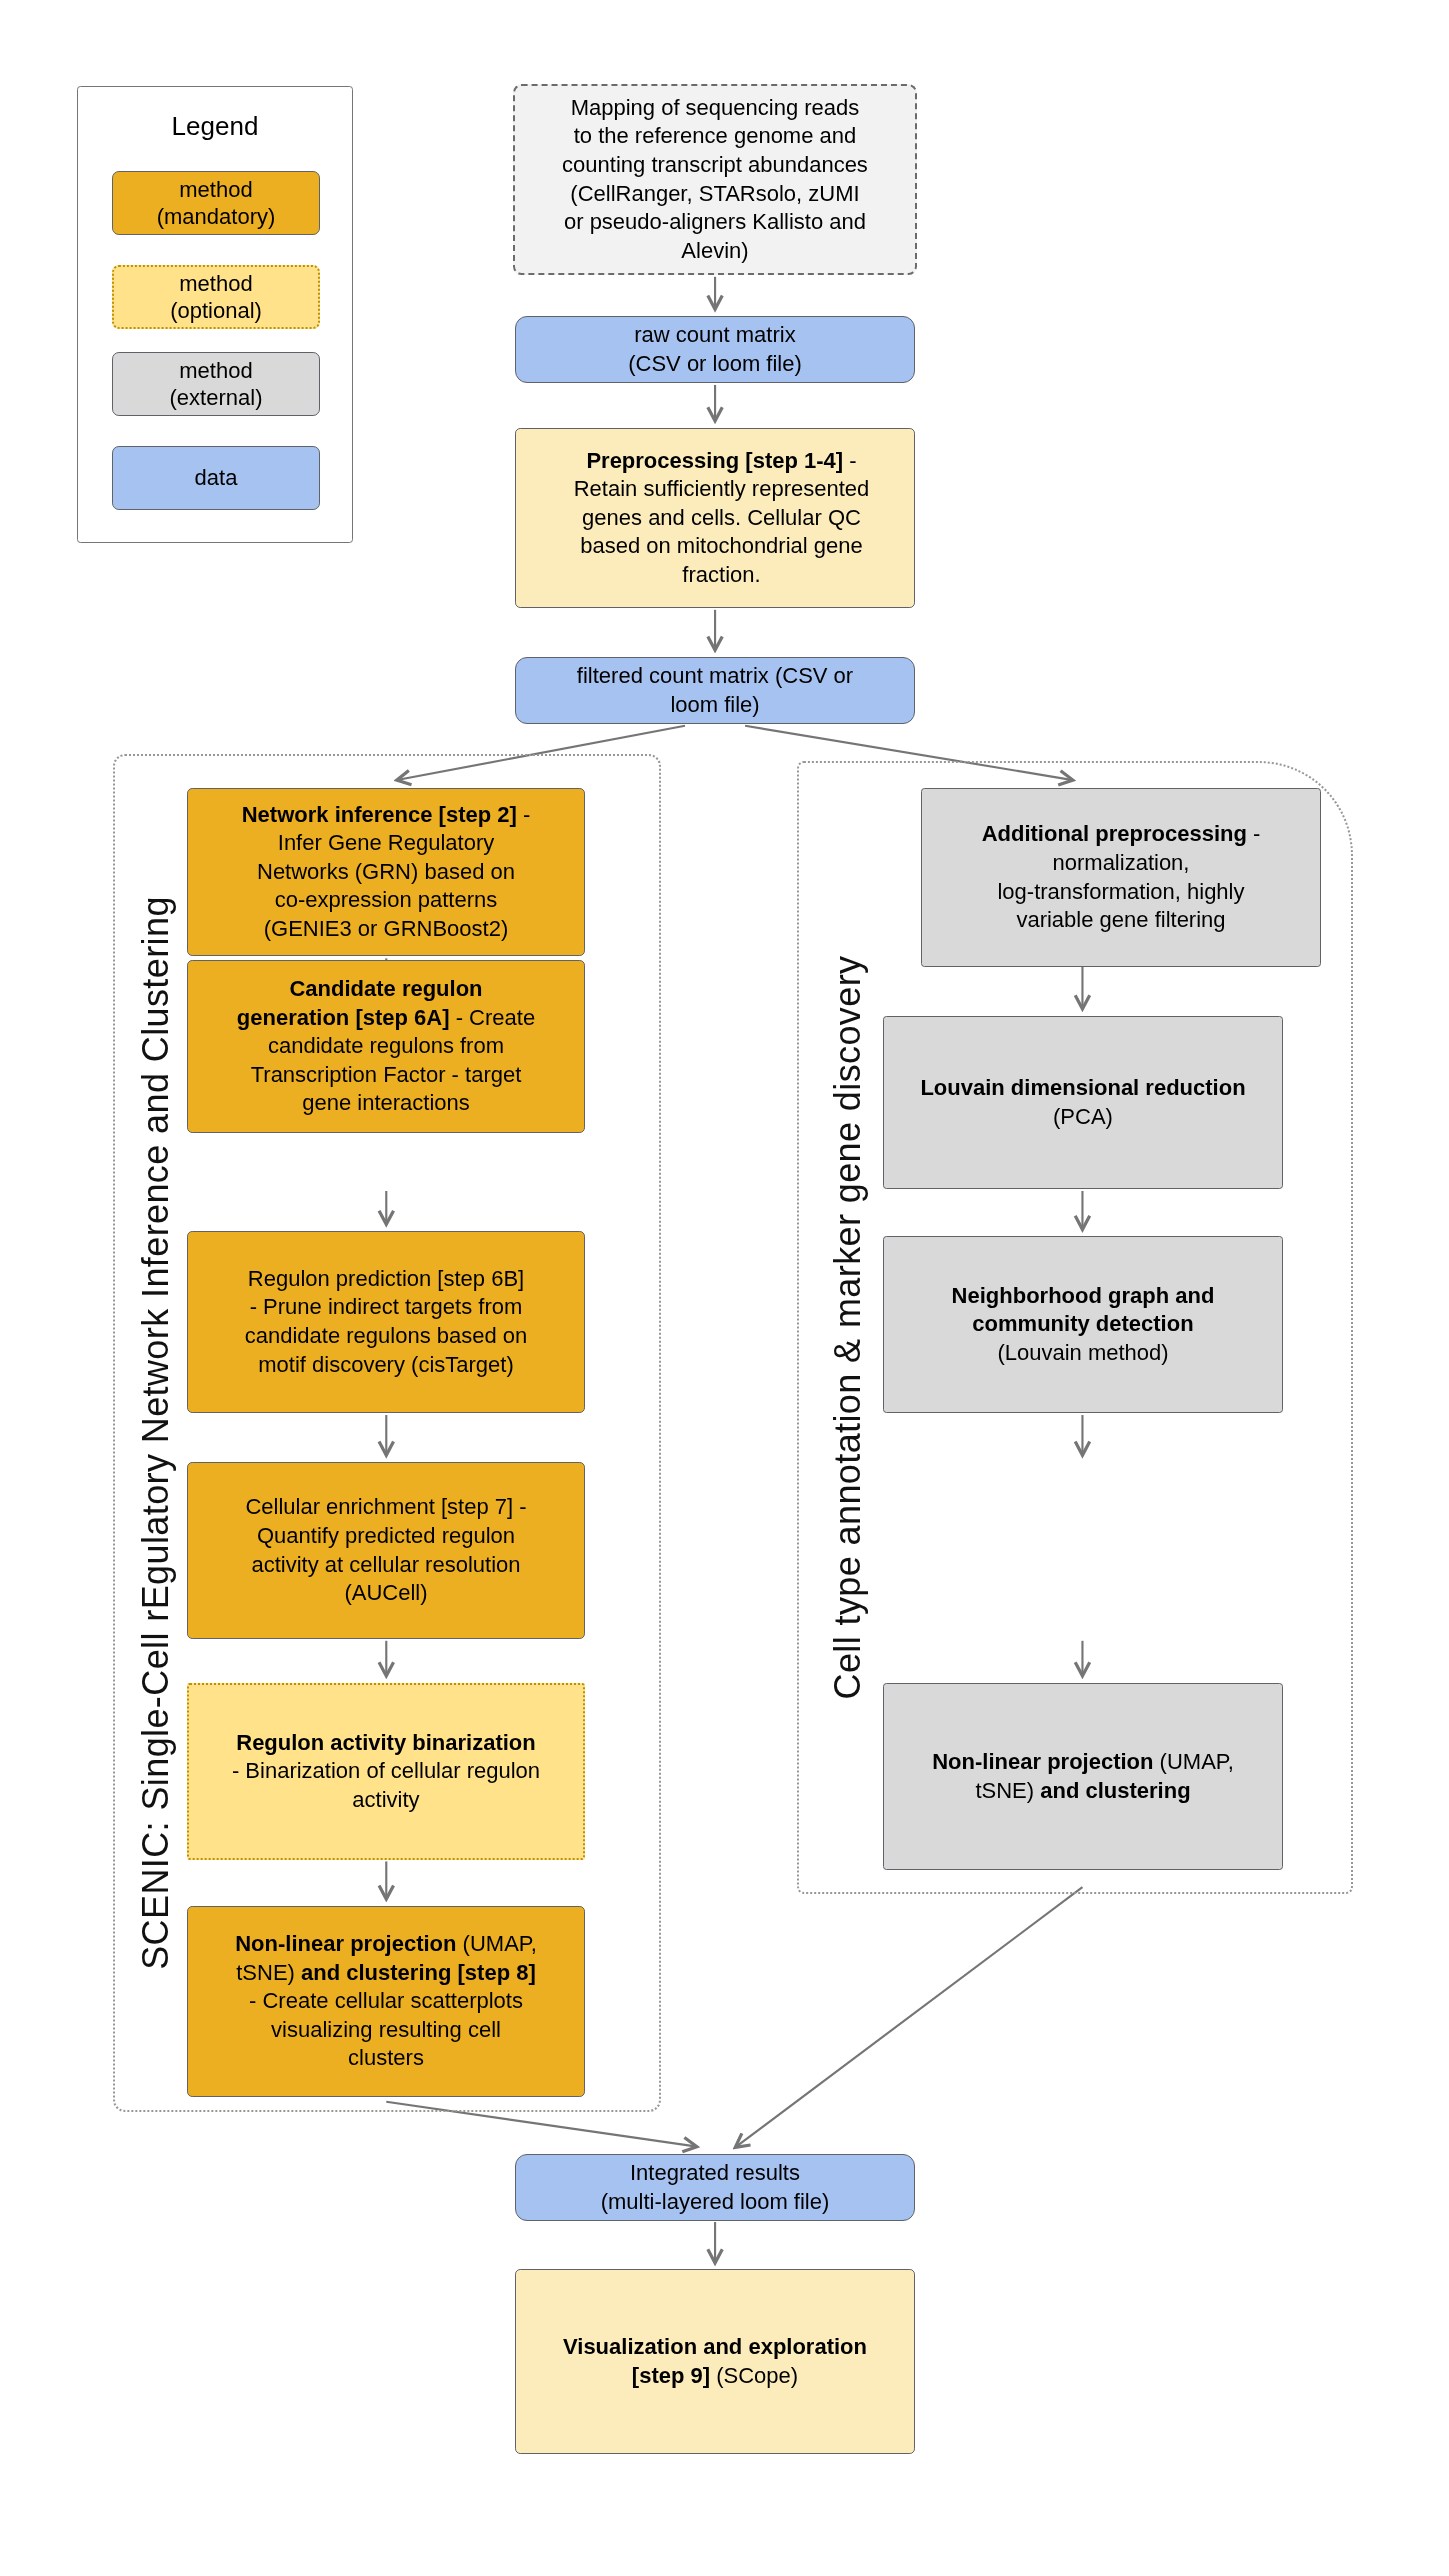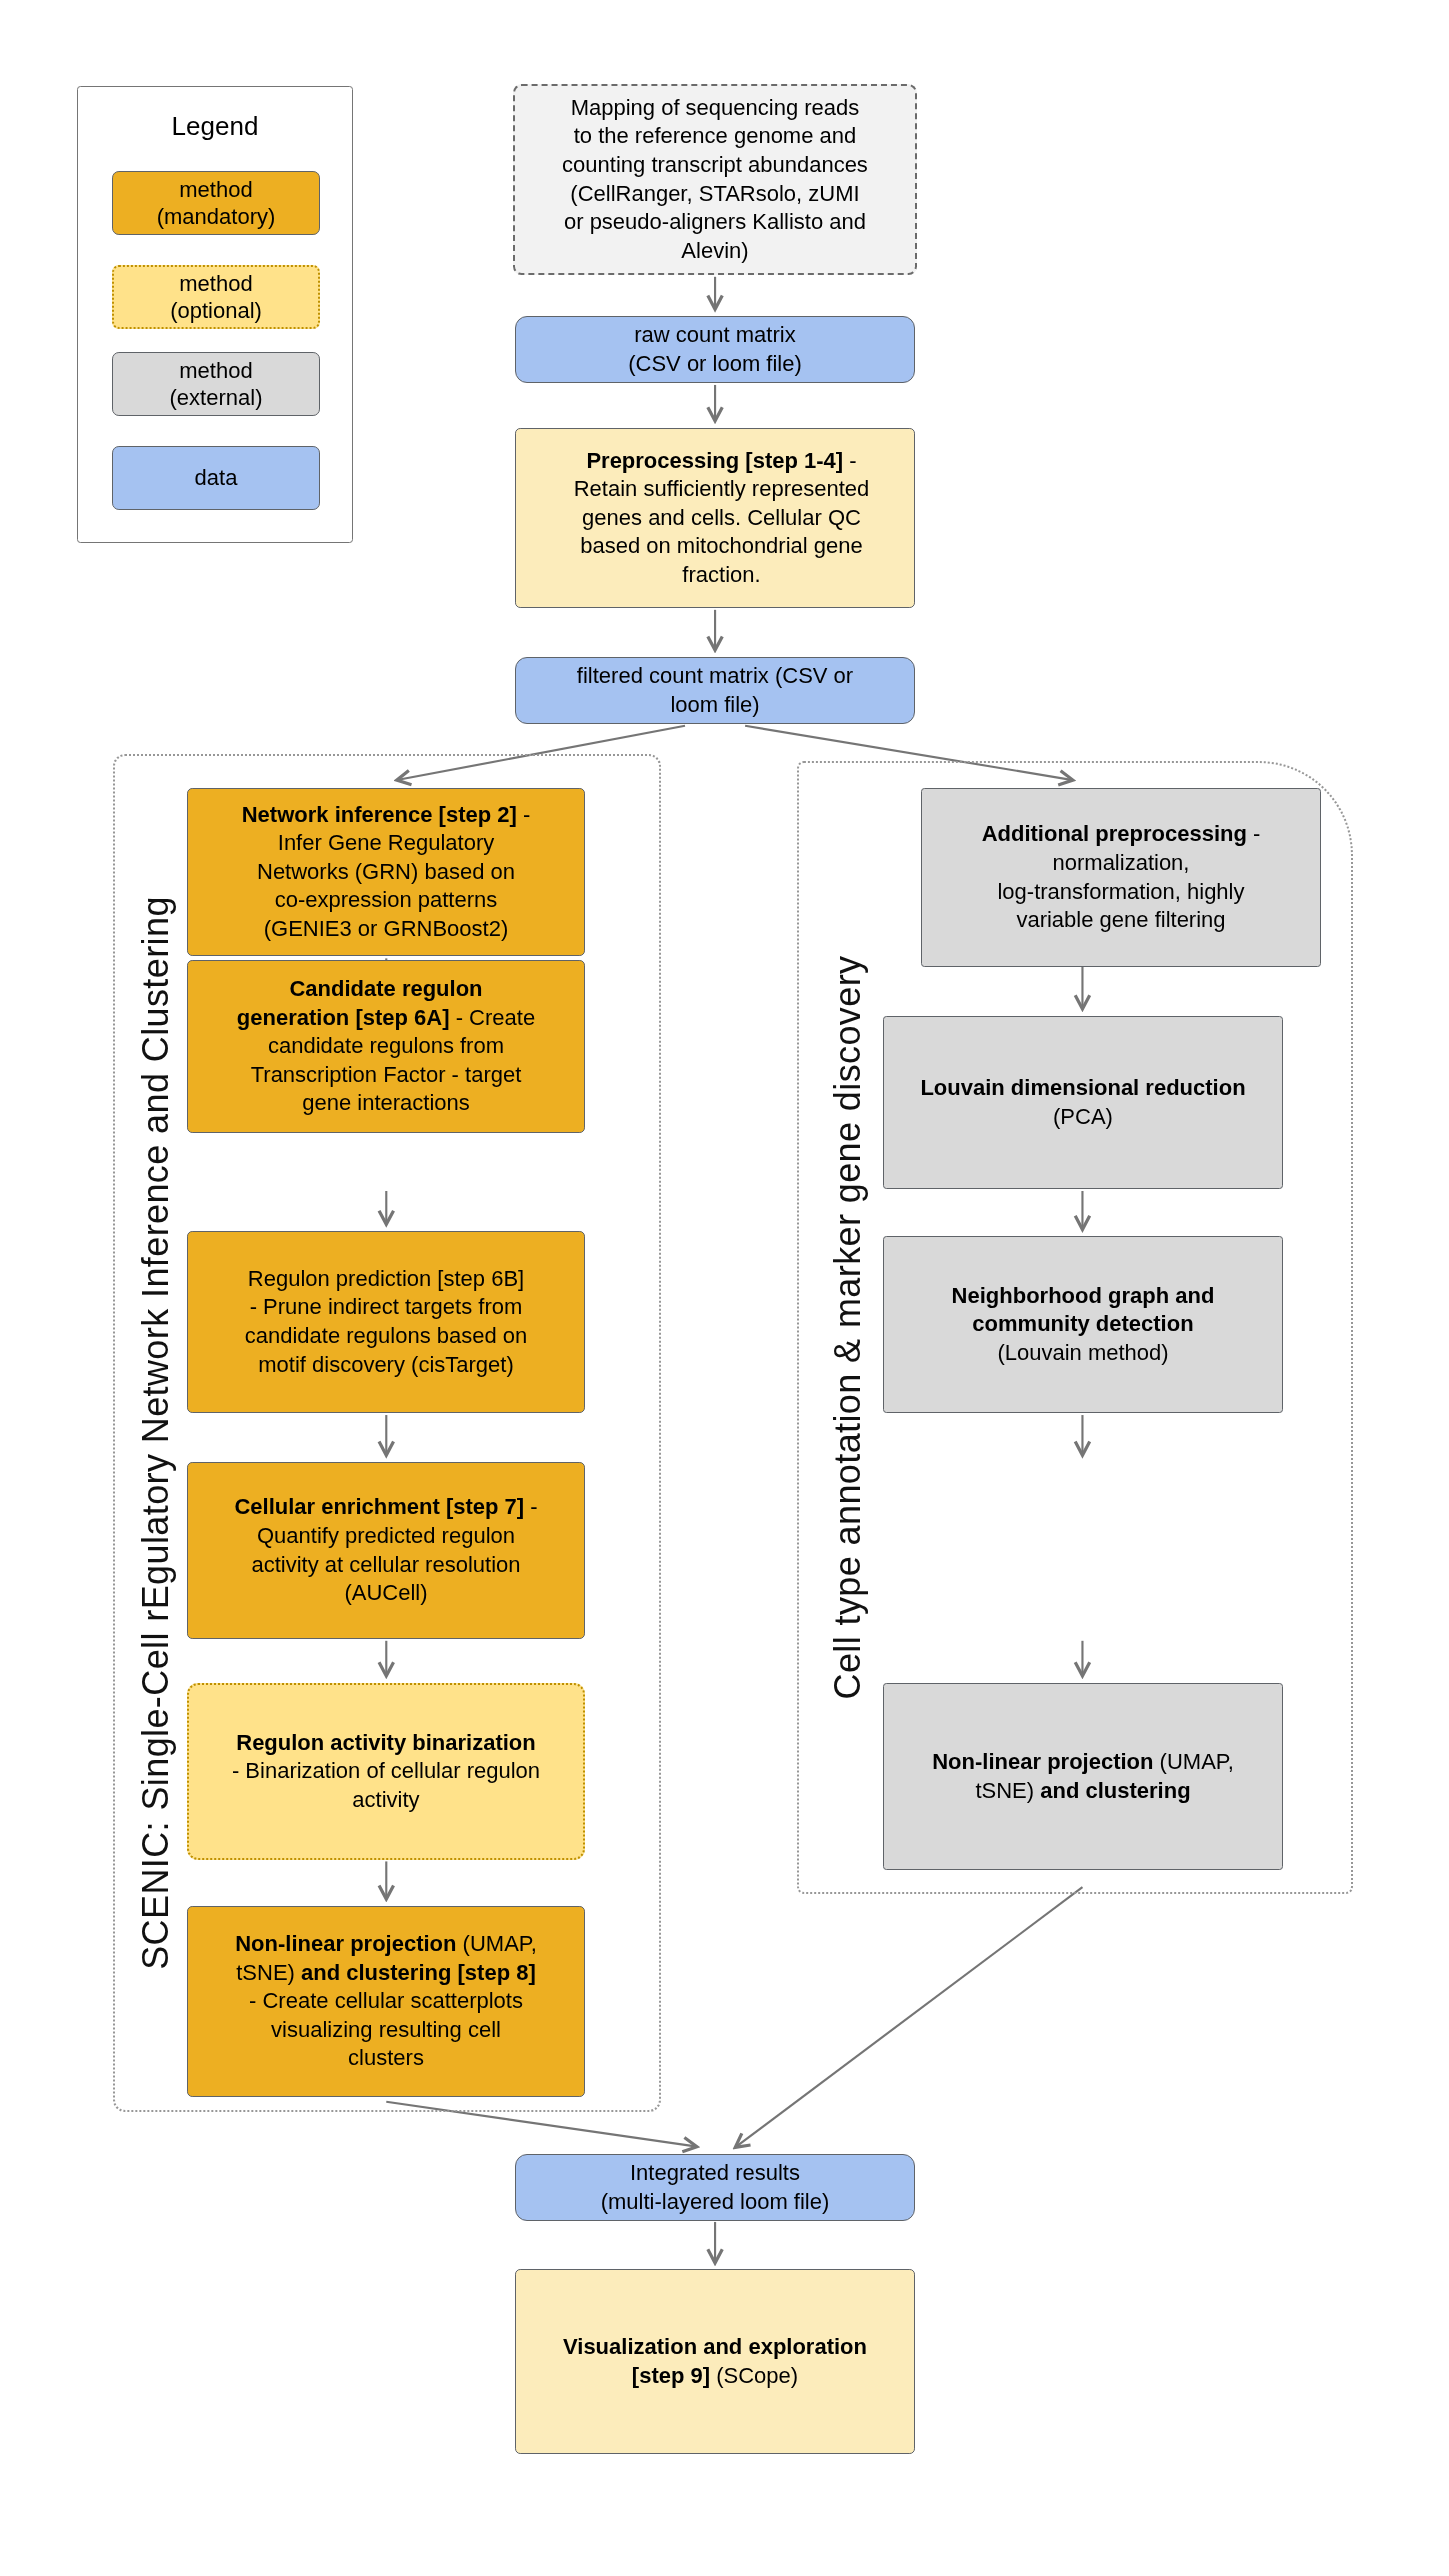--- a/index.html
+++ b/index.html
@@ -23,21 +23,21 @@
   }
   .node-text {
     white-space: pre-line;
     text-align: center;
     font-size: 22px;
     line-height: 1.3;
     padding: 6.9px 12px;
   }
 
   .node--mandatory { background: var(--mandatory); border-radius: 5.2px; }
-  .node--optional  { background: var(--optional); border: 2.6px dotted #bf9000; border-radius: 11px; }
+  .node--optional  { background: var(--optional); border: 2.6px dotted #bf9000; border-radius: 3px; }
   .node--external  { background: var(--external); border-radius: 3.4px; }
   .node--external-dashed { background: var(--external-dashed); border: 2.6px dashed #6b6b6b; border-radius: 8.6px; }
   .node--data      { background: var(--data); border-radius: 12px; }
   .node--pale      { background: var(--pale-yellow); border-radius: 5.2px; }
 
   
   .branch {
     position: absolute;
     border: 2.6px dotted #979797;
     background: transparent;
@@ -183,21 +183,21 @@
 Transcription Factor - target
 gene interactions</span></div>
   </div>
   <div class="node node--mandatory" style="left:187px;top:1231px;width:398px;height:182px;">
     <div class="node-text"><span style="font-weight: 400;">Regulon prediction [step 6B]</span><span>
 - Prune indirect targets from
 candidate regulons based on
 motif discovery (cisTarget)</span></div>
   </div>
   <div class="node node--mandatory" style="left:187px;top:1462px;width:398px;height:177px;">
-    <div class="node-text"><span style="font-weight: 700;">Cellular enrichment [step 7]</span><span> -
+    <div class="node-text"><span style="font-weight: 400;">Cellular enrichment [step 7]</span><span> -
 Quantify predicted regulon
 activity at cellular resolution
 (AUCell)</span></div>
   </div>
   <div class="node node--optional" style="left:187px;top:1683px;width:398px;height:177px;">
     <div class="node-text"><span style="font-weight: 700;">Regulon activity binarization</span><span>
 - Binarization of cellular regulon
 activity</span></div>
   </div>
   <div class="node node--mandatory" style="left:187px;top:1906px;width:398px;height:191px;">

